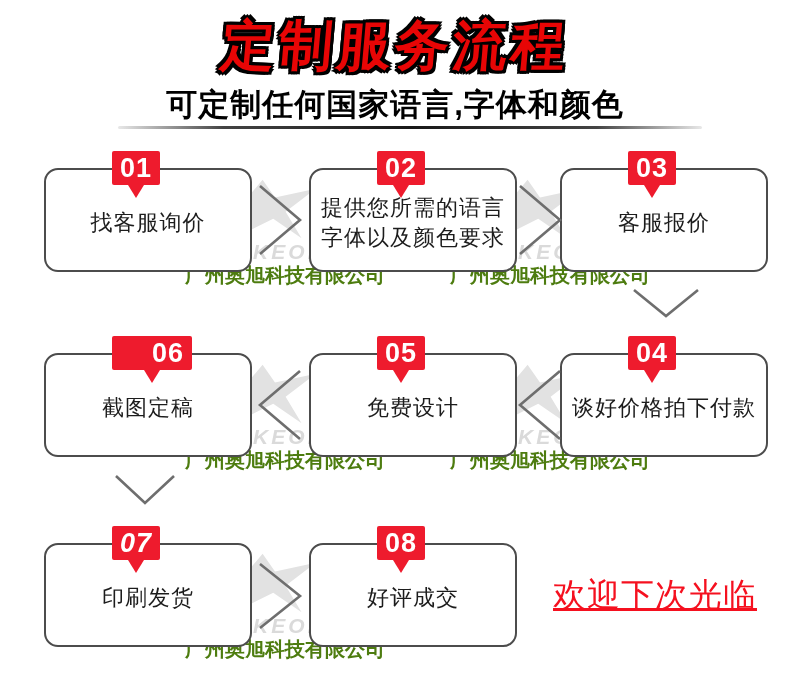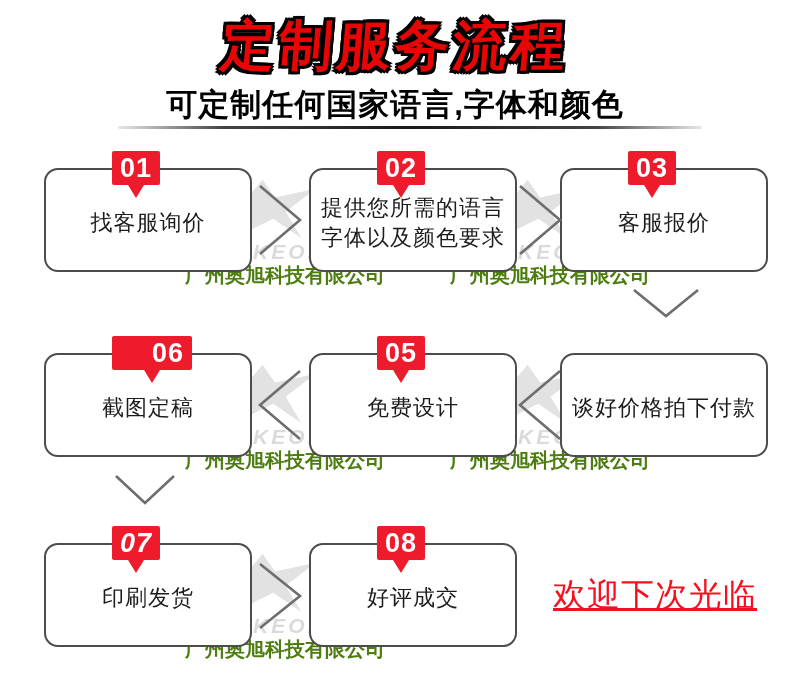--- a/index.html
+++ b/index.html
@@ -151,20 +151,24 @@
       <span class="tail"></span>
   </div>
   <div class="tag tagpos-02">
     <span class="num">02</span>
       <span class="tail"></span>
   </div>
   <div class="tag tagpos-03">
     <span class="num">03</span>
       <span class="tail"></span>
   </div>
+  <div class="tag tagpos-04">
+    <span class="num">04</span>
+      <span class="tail"></span>
+  </div>
   <div class="tag tagpos-05">
     <span class="num">05</span>
       <span class="tail"></span>
   </div>
   <div class="tag tagpos-06">
     <span class="num">06</span>
       <span class="tail"></span>
   </div>
   <div class="tag tagpos-07">
     <span class="num">07</span>

